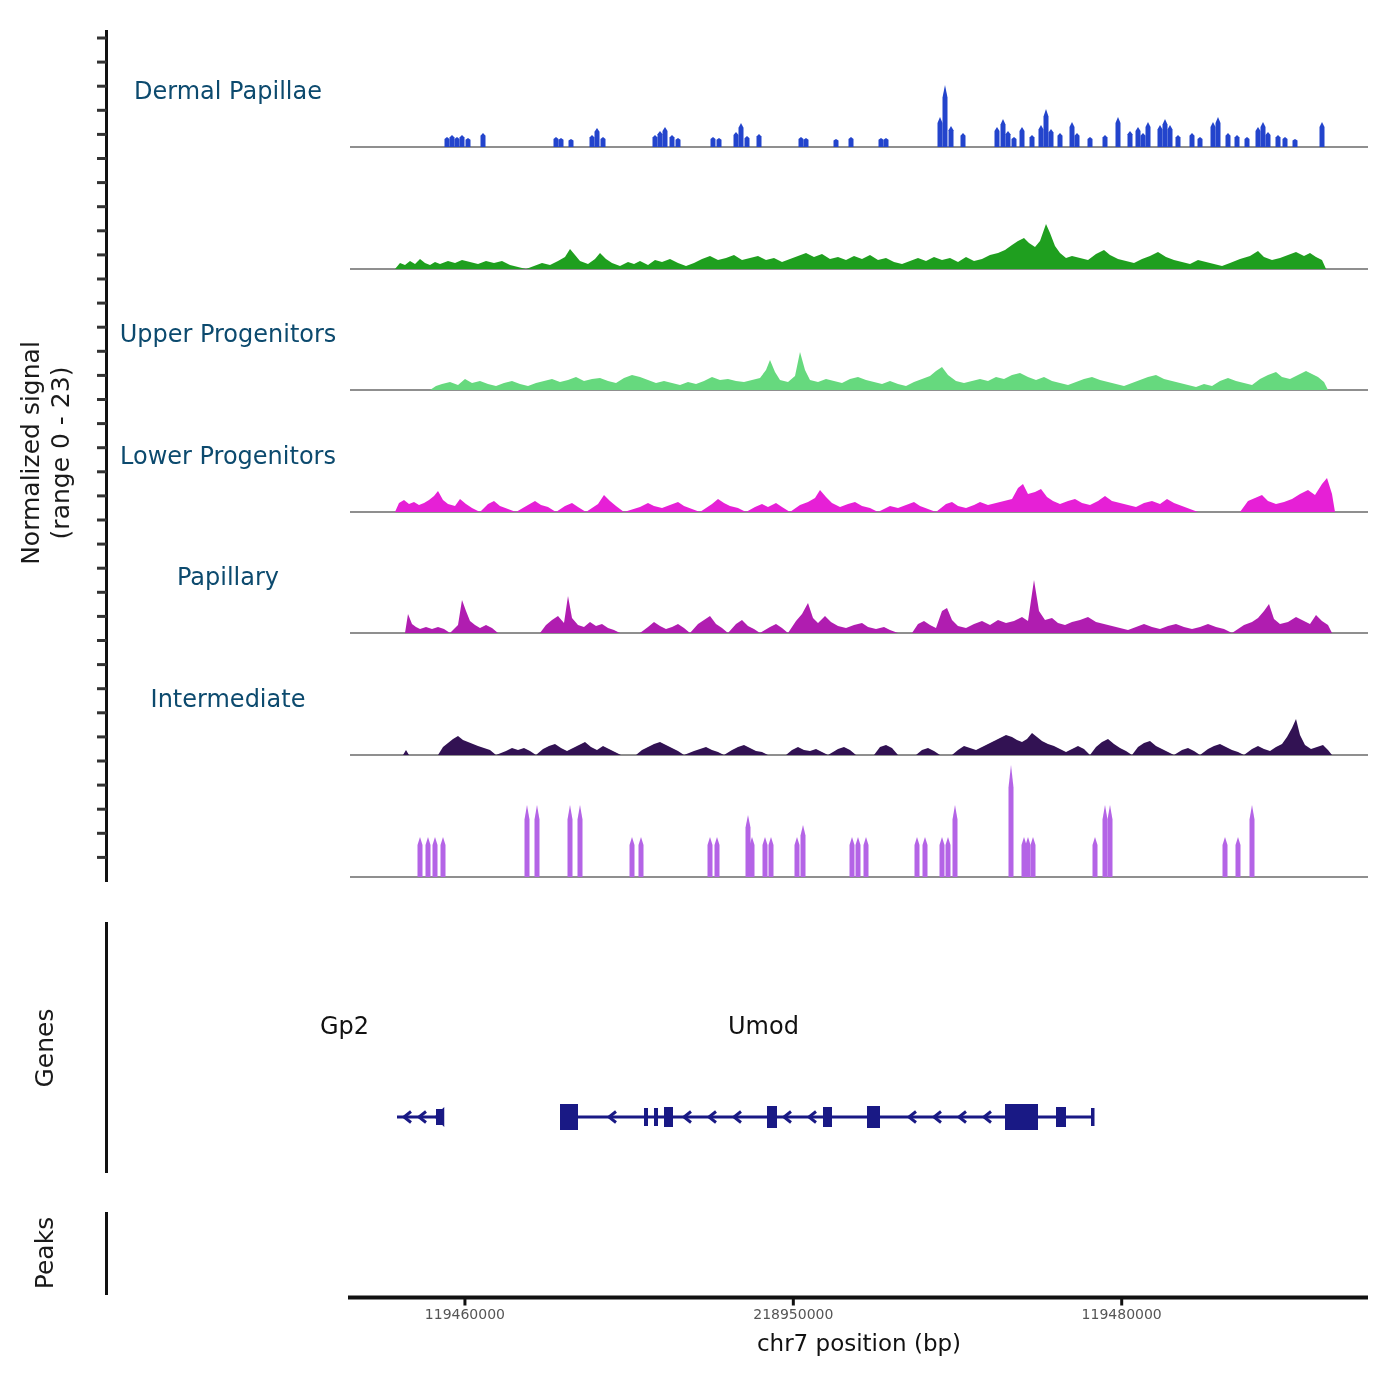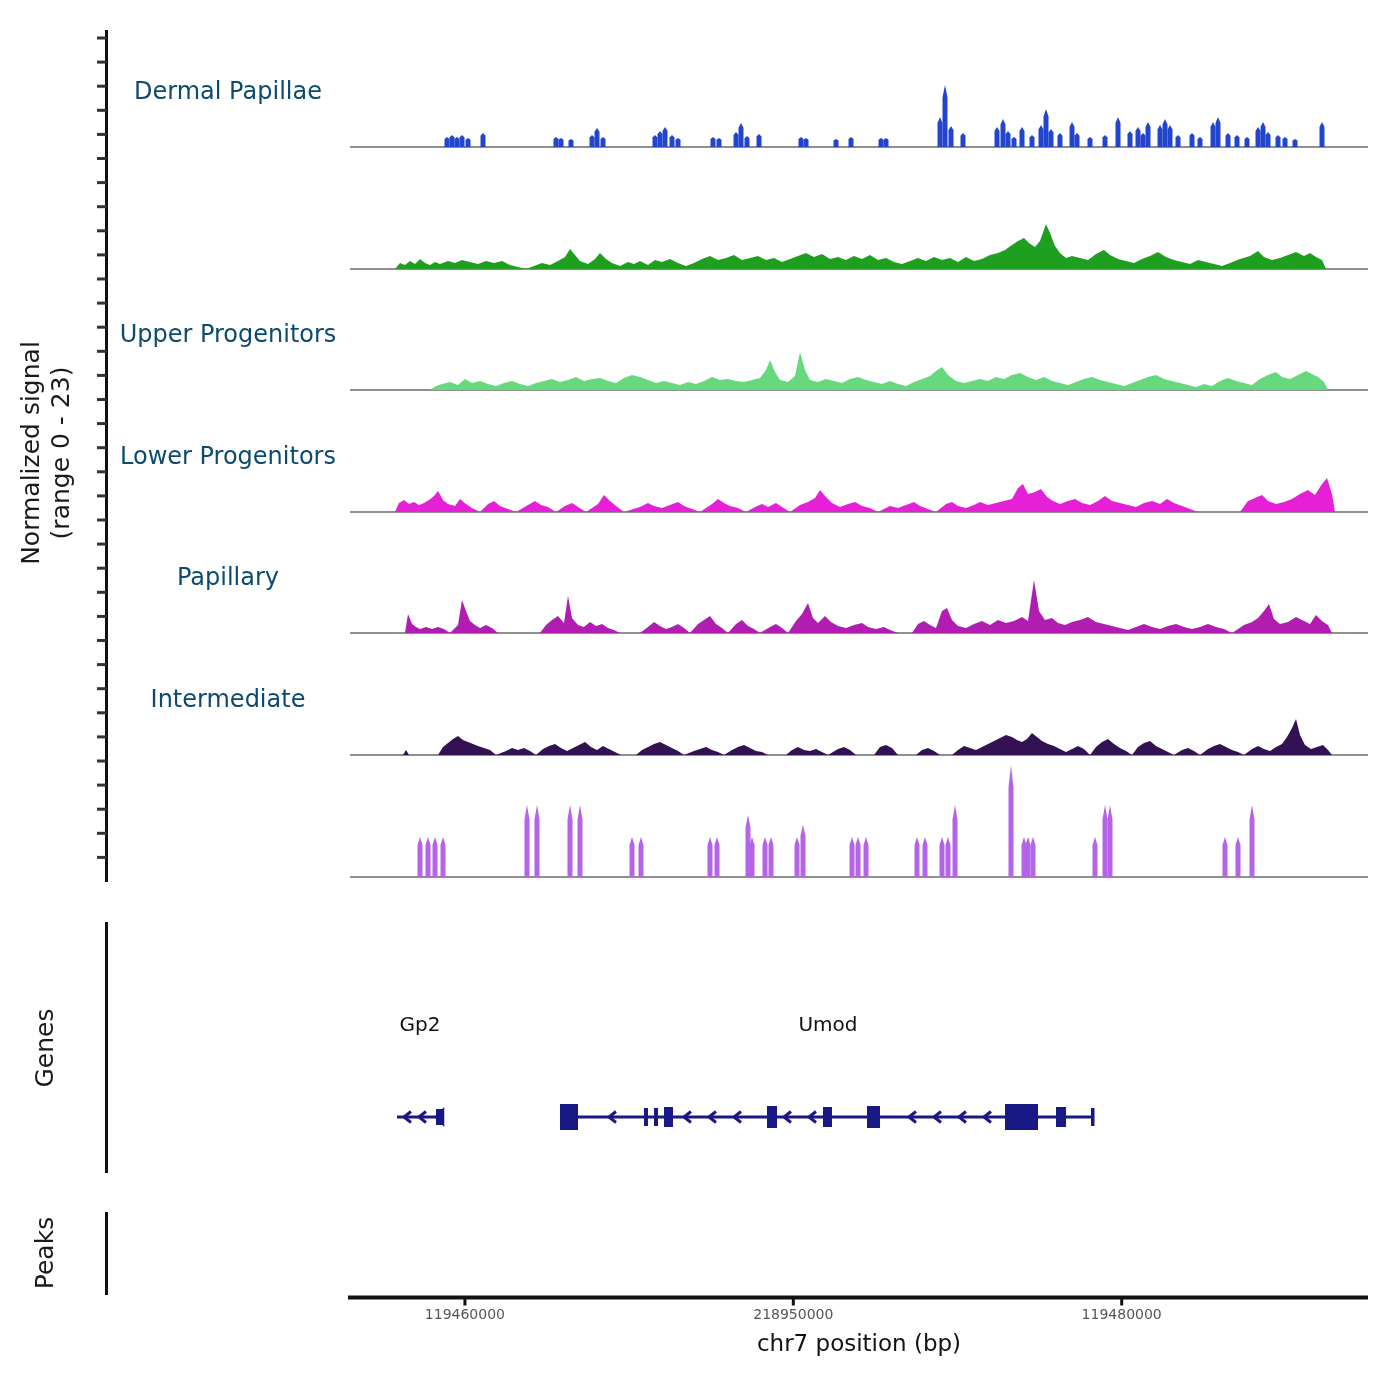--- a/index.html
+++ b/index.html
@@ -8,21 +8,21 @@
   #chart-svg{position:absolute;left:0;top:0;}
   #overlay{position:absolute;left:0;top:0;width:1400px;height:1400px;pointer-events:none;}
   .lbl{position:absolute;color:#0c4a6e;}
   .track-label{width:300px;text-align:center;font-size:24px;}
   .rot{transform:rotate(-90deg);transform-origin:0 0;text-align:center;color:#1a1a1a;}
   .ylab{left:16px;top:878px;width:850px;font-size:25px;line-height:30px;}
   .genes-lab{left:30px;top:1152px;width:208px;font-size:25px;}
   .peaks-lab{left:30px;top:1298px;width:90px;font-size:25px;}
   .xtitle{left:609px;top:1330px;width:500px;text-align:center;font-size:23px;color:#111111;}
   .xtick{width:220px;text-align:center;font-size:14px;color:#555555;}
-  .gene-name{width:200px;text-align:center;font-size:20px;color:#111111;}
+  .gene-name{width:200px;font-size:24px;color:#111111;}
 </style>
 </head>
 <body>
 
 <div id="fig">
   <svg id="chart-svg" width="1400" height="1400">
       <line x1="106.5" y1="30" x2="106.5" y2="882" stroke="#111" stroke-width="3"></line>
       <line x1="97" y1="38" x2="106.5" y2="38" stroke="#333" stroke-width="3"></line>
       <line x1="97" y1="62.1" x2="106.5" y2="62.1" stroke="#333" stroke-width="3"></line>
       <line x1="97" y1="86.2" x2="106.5" y2="86.2" stroke="#333" stroke-width="3"></line>

